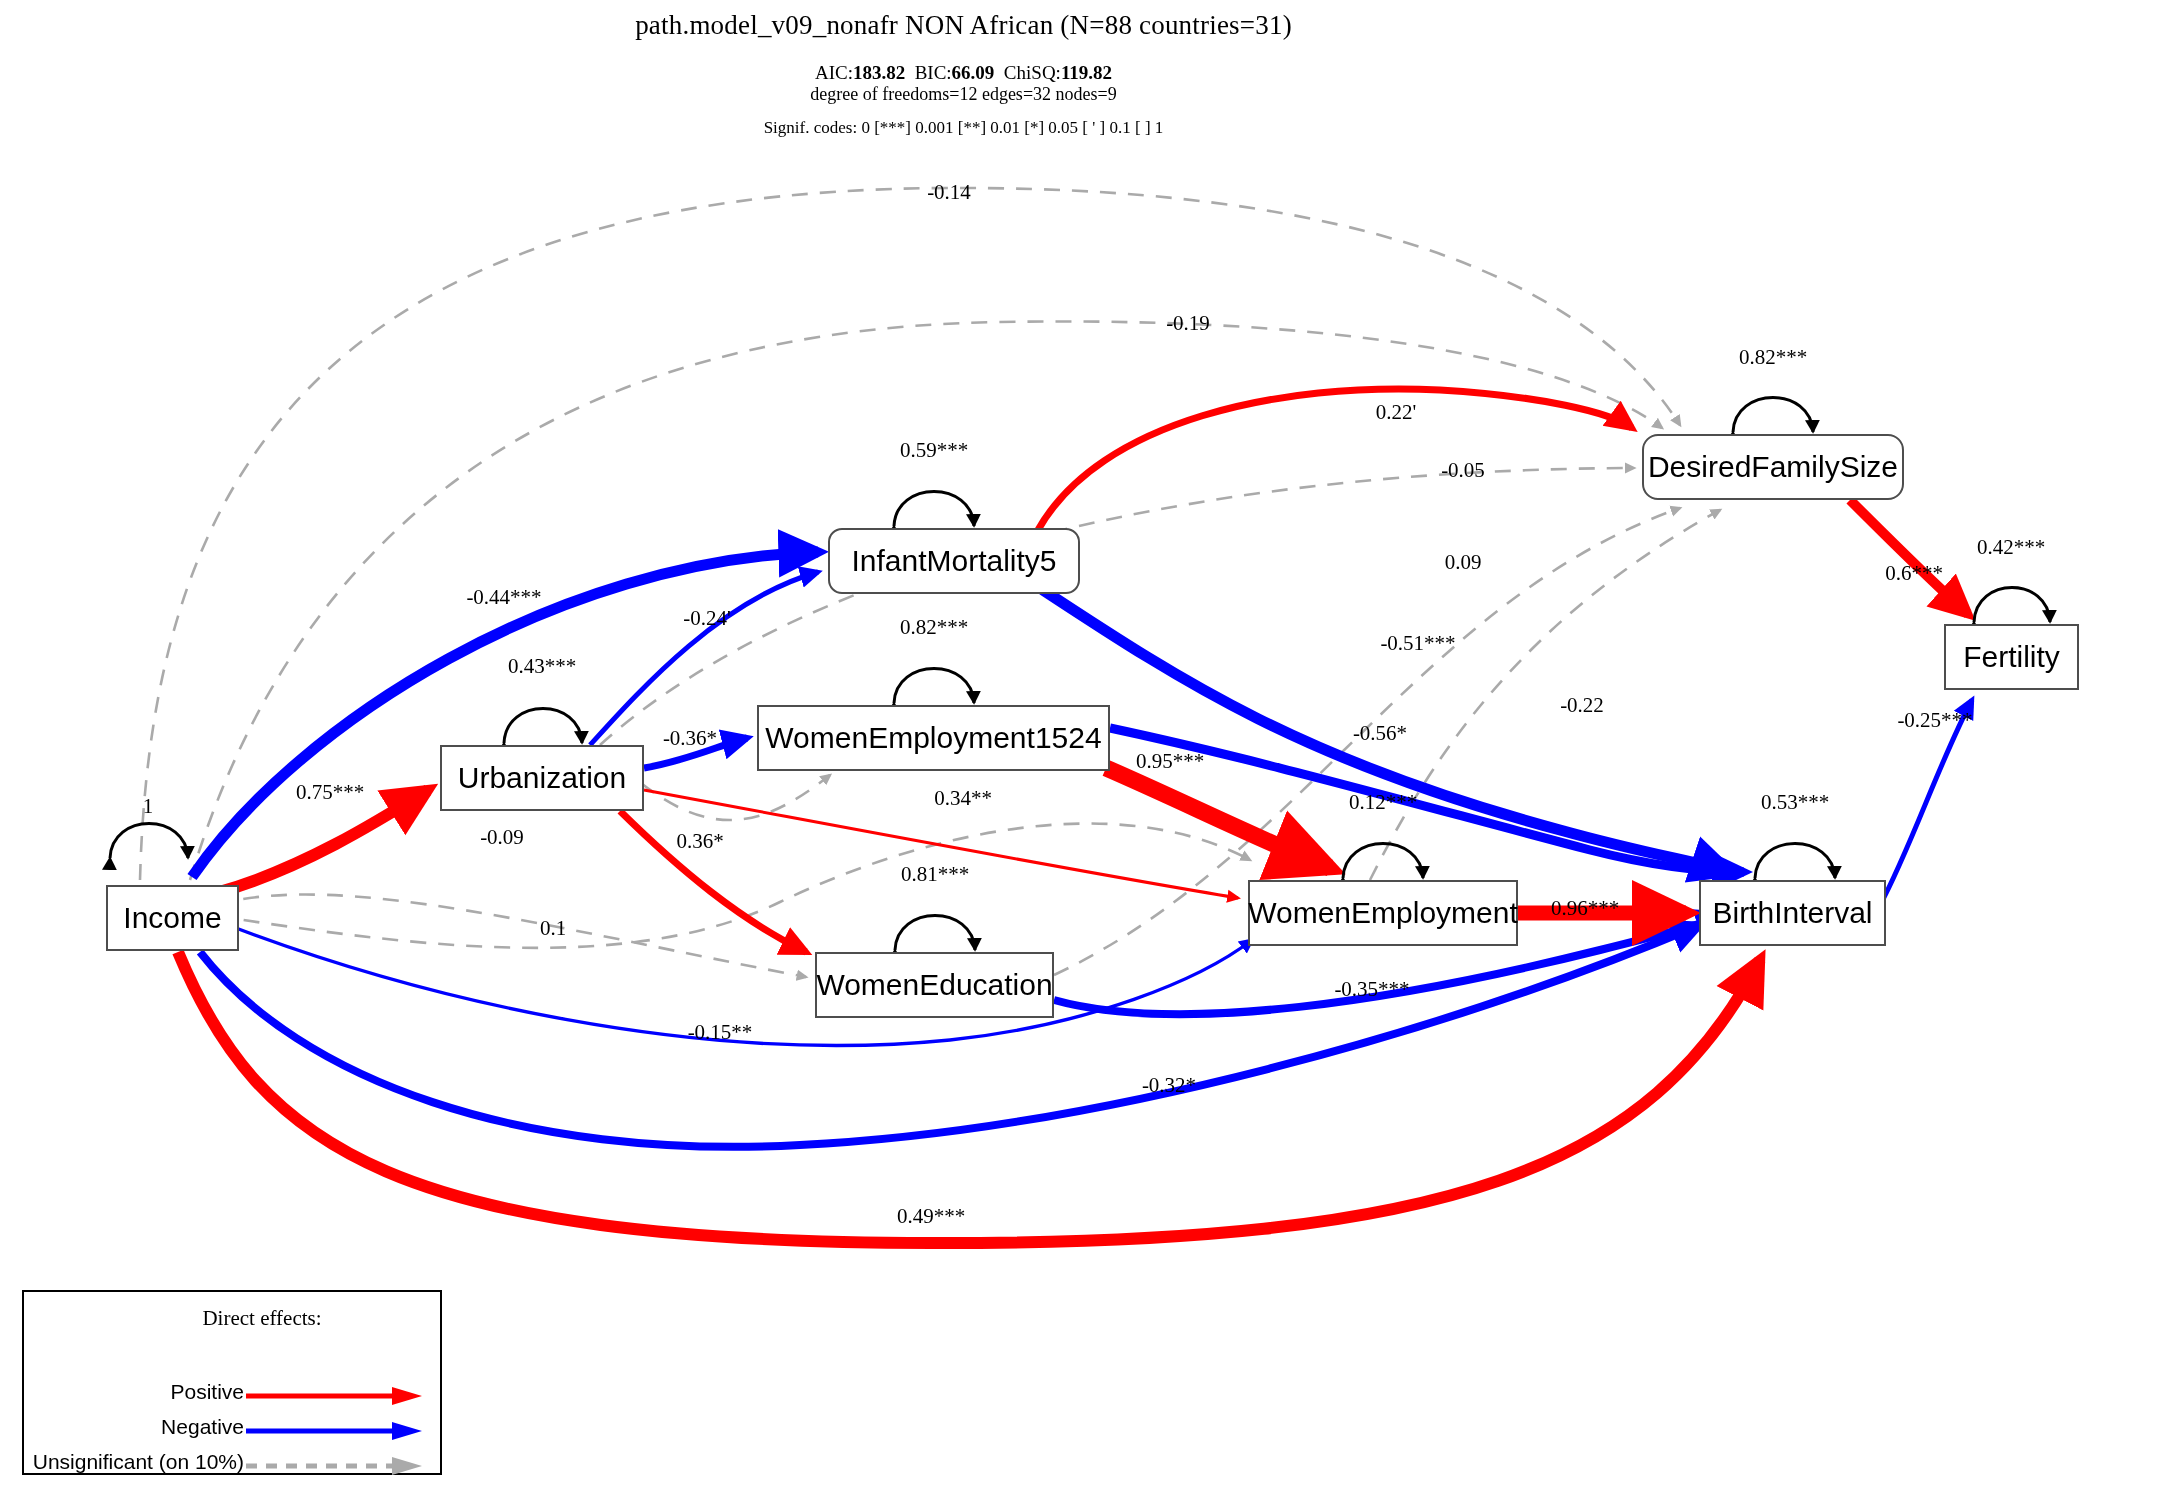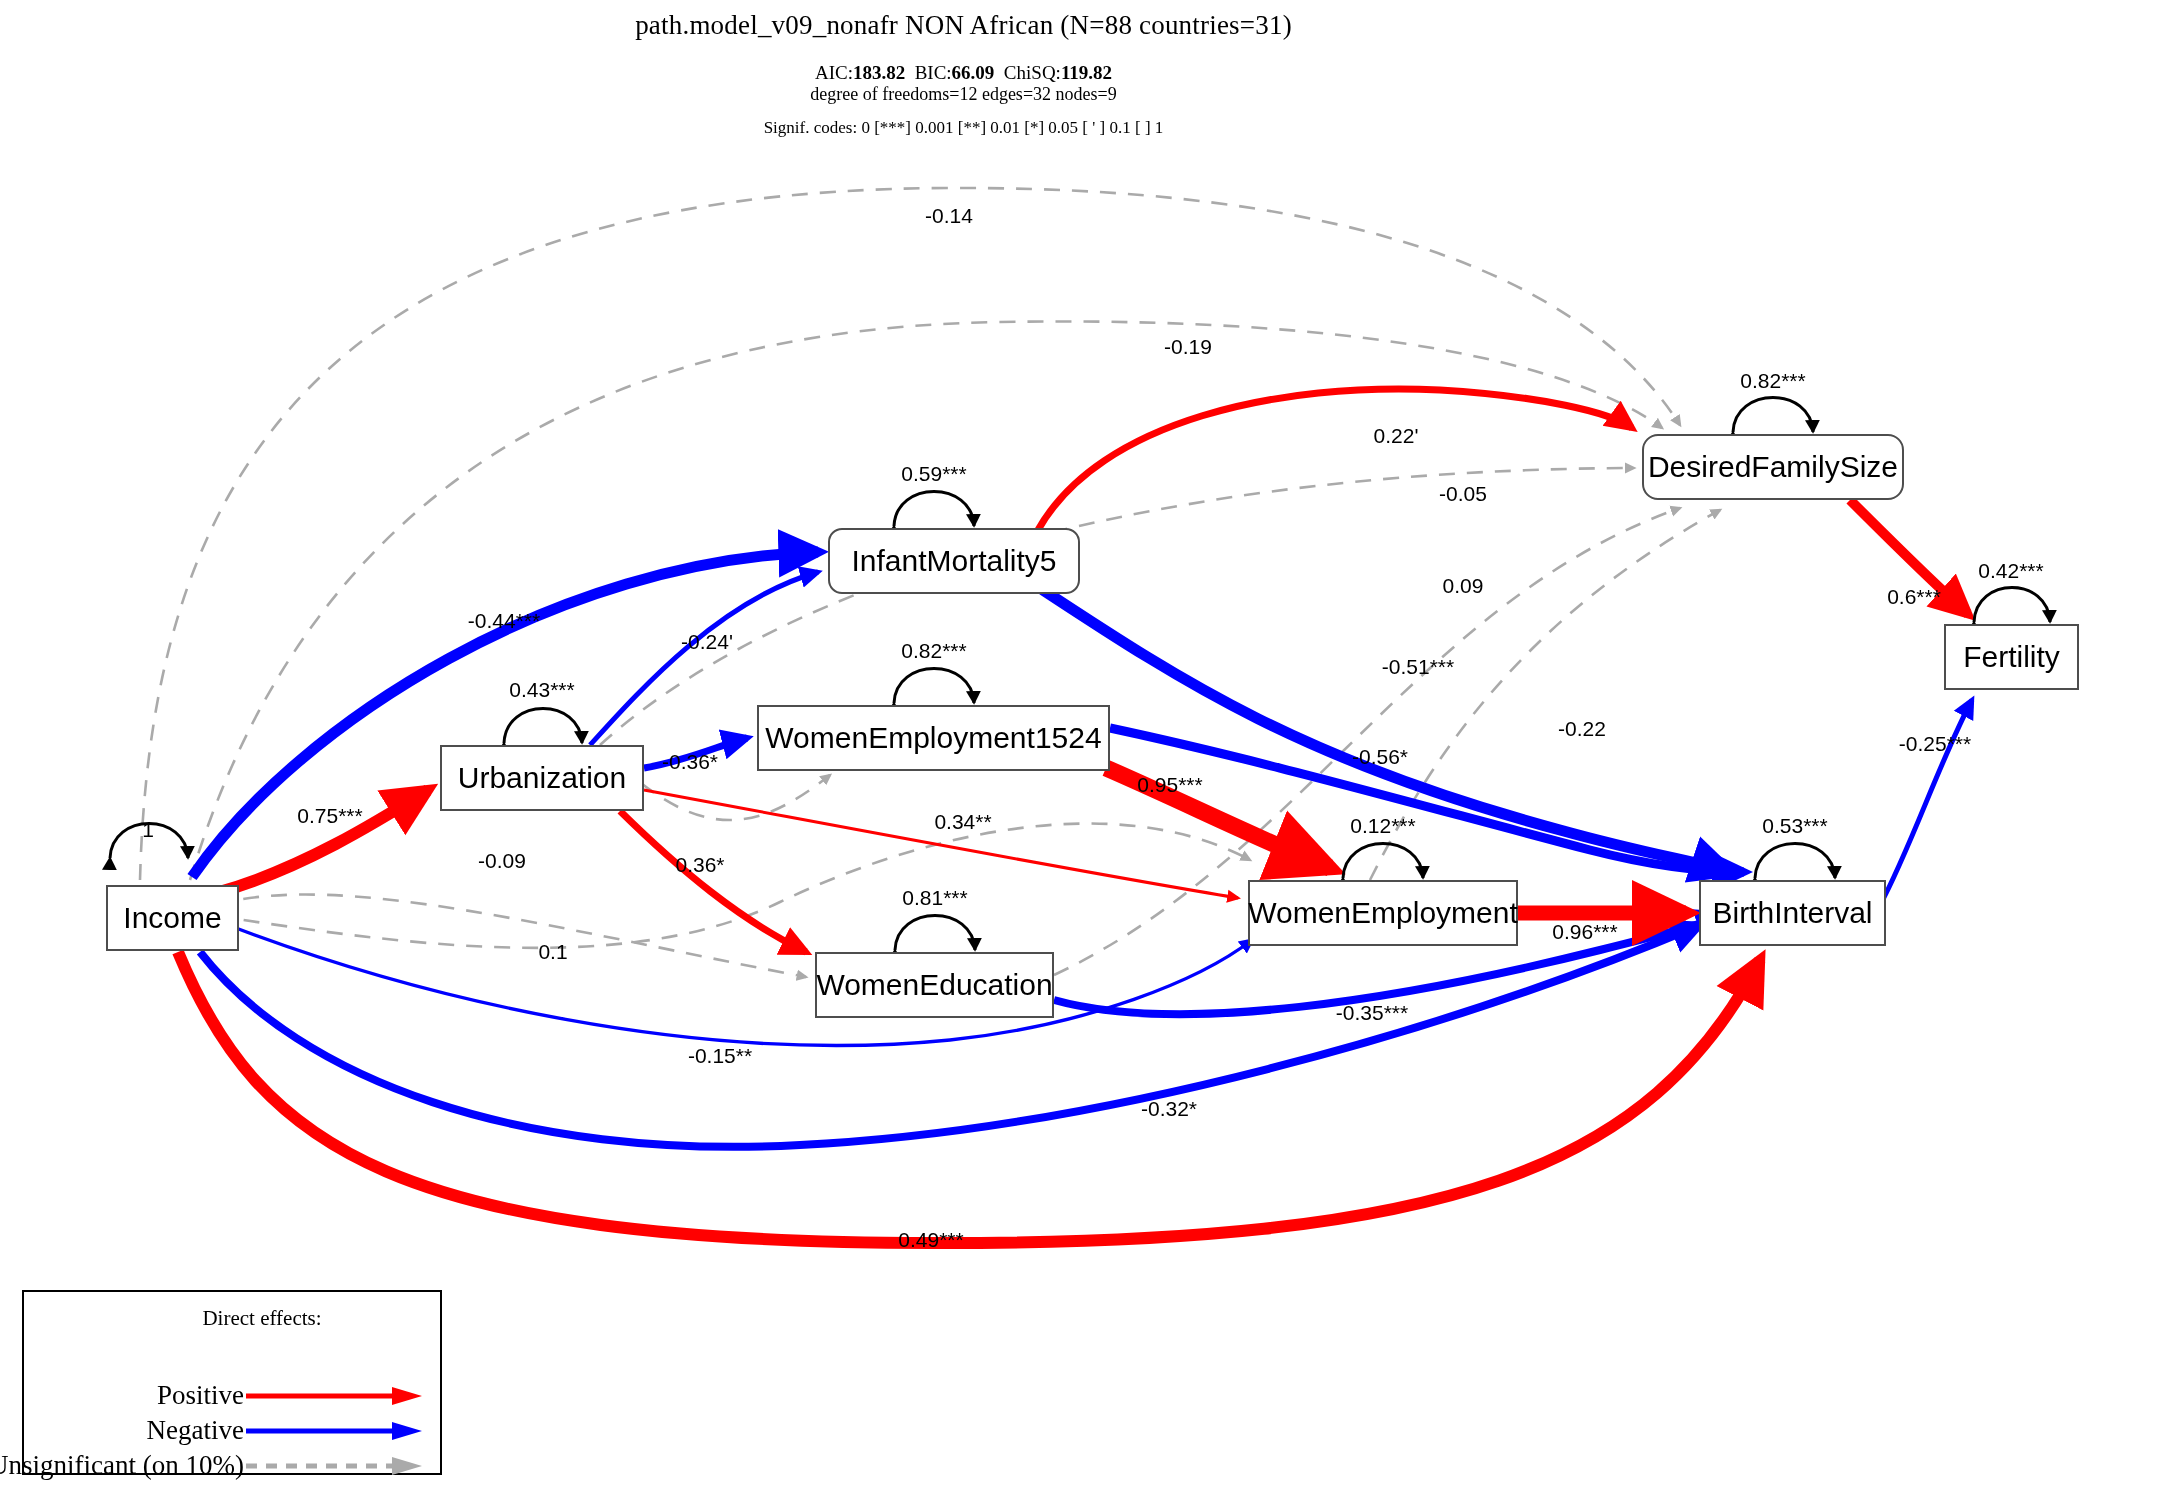--- a/index.html
+++ b/index.html
@@ -21,31 +21,31 @@
   #canvas{position:absolute;left:0;top:0;width:2163px;height:1497px;}
 
   
   .node{position:absolute;box-sizing:border-box;background:#ffffff;
         border:2px solid #4d4d4d;display:flex;align-items:center;
         justify-content:center;font-size:30px;color:#000;
         font-family:"Liberation Sans", sans-serif;white-space:nowrap;}
 
   
   .elabel{position:absolute;font-size:21px;color:#000;white-space:nowrap;
-          font-family:Liberation Sans, sans-serif;
-          transform:translate(-50%,-50%);margin-top:24px;}
+          font-family:Liberation Serif, serif;
+          transform:translate(-50%,-50%);}
 
   
   #legend{position:absolute;left:22px;top:1290px;width:420px;height:185px;
           border:2px solid #000;background:#fff;box-sizing:border-box;}
   #legend-title{position:absolute;left:8px;top:14px;width:420px;text-align:center;
                 font-family:"Liberation Serif", serif;font-size:21px;padding-left:20px;}
   .leg-row{position:absolute;left:0;width:420px;height:30px;}
   .leg-label{position:absolute;right:200px;top:-4px;text-align:right;
-             font-family:Liberation Serif, serif;font-size:27px;white-space:nowrap;}
+             font-family:Liberation Sans, sans-serif;font-size:21px;white-space:nowrap;}
   .leg-art{position:absolute;left:222px;top:0;width:180px;height:24px;}
 </style>
 </head>
 <body>
 
 <div id="root">
 
   <div class="hdr" id="title">path.model_v09_nonafr NON African (N=88 countries=31)</div>
 
   <div class="hdr" id="stats1">

